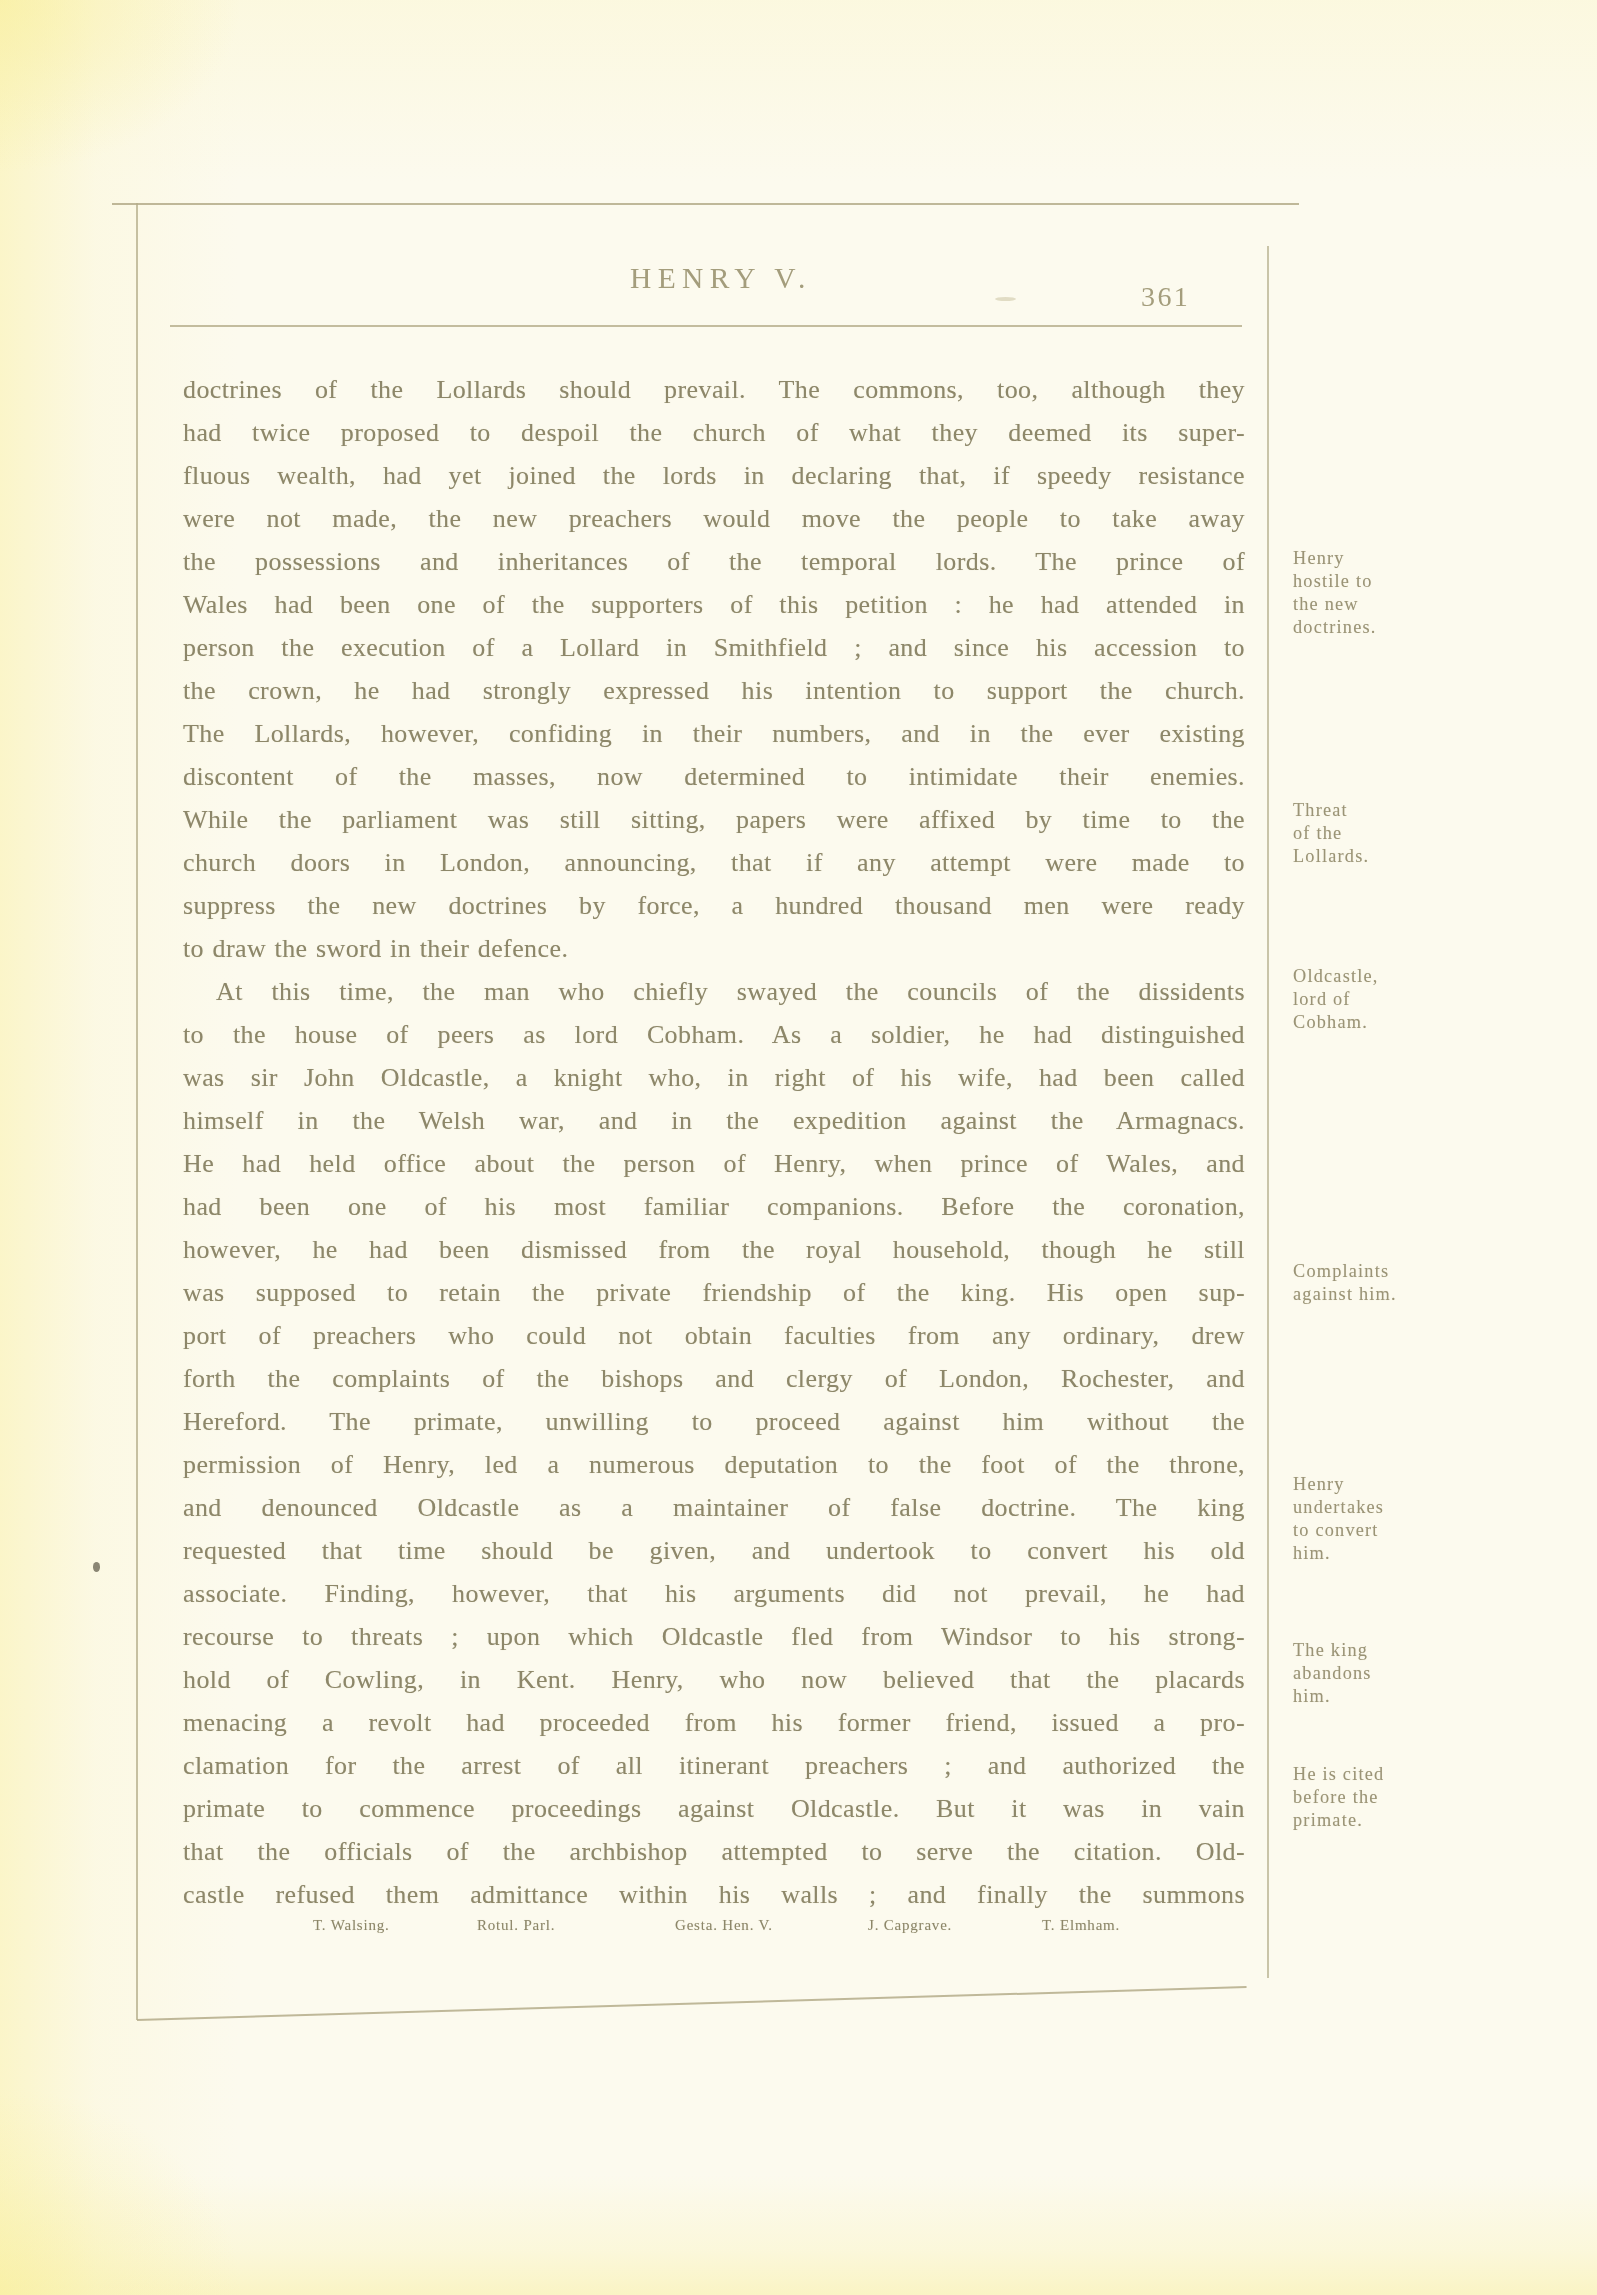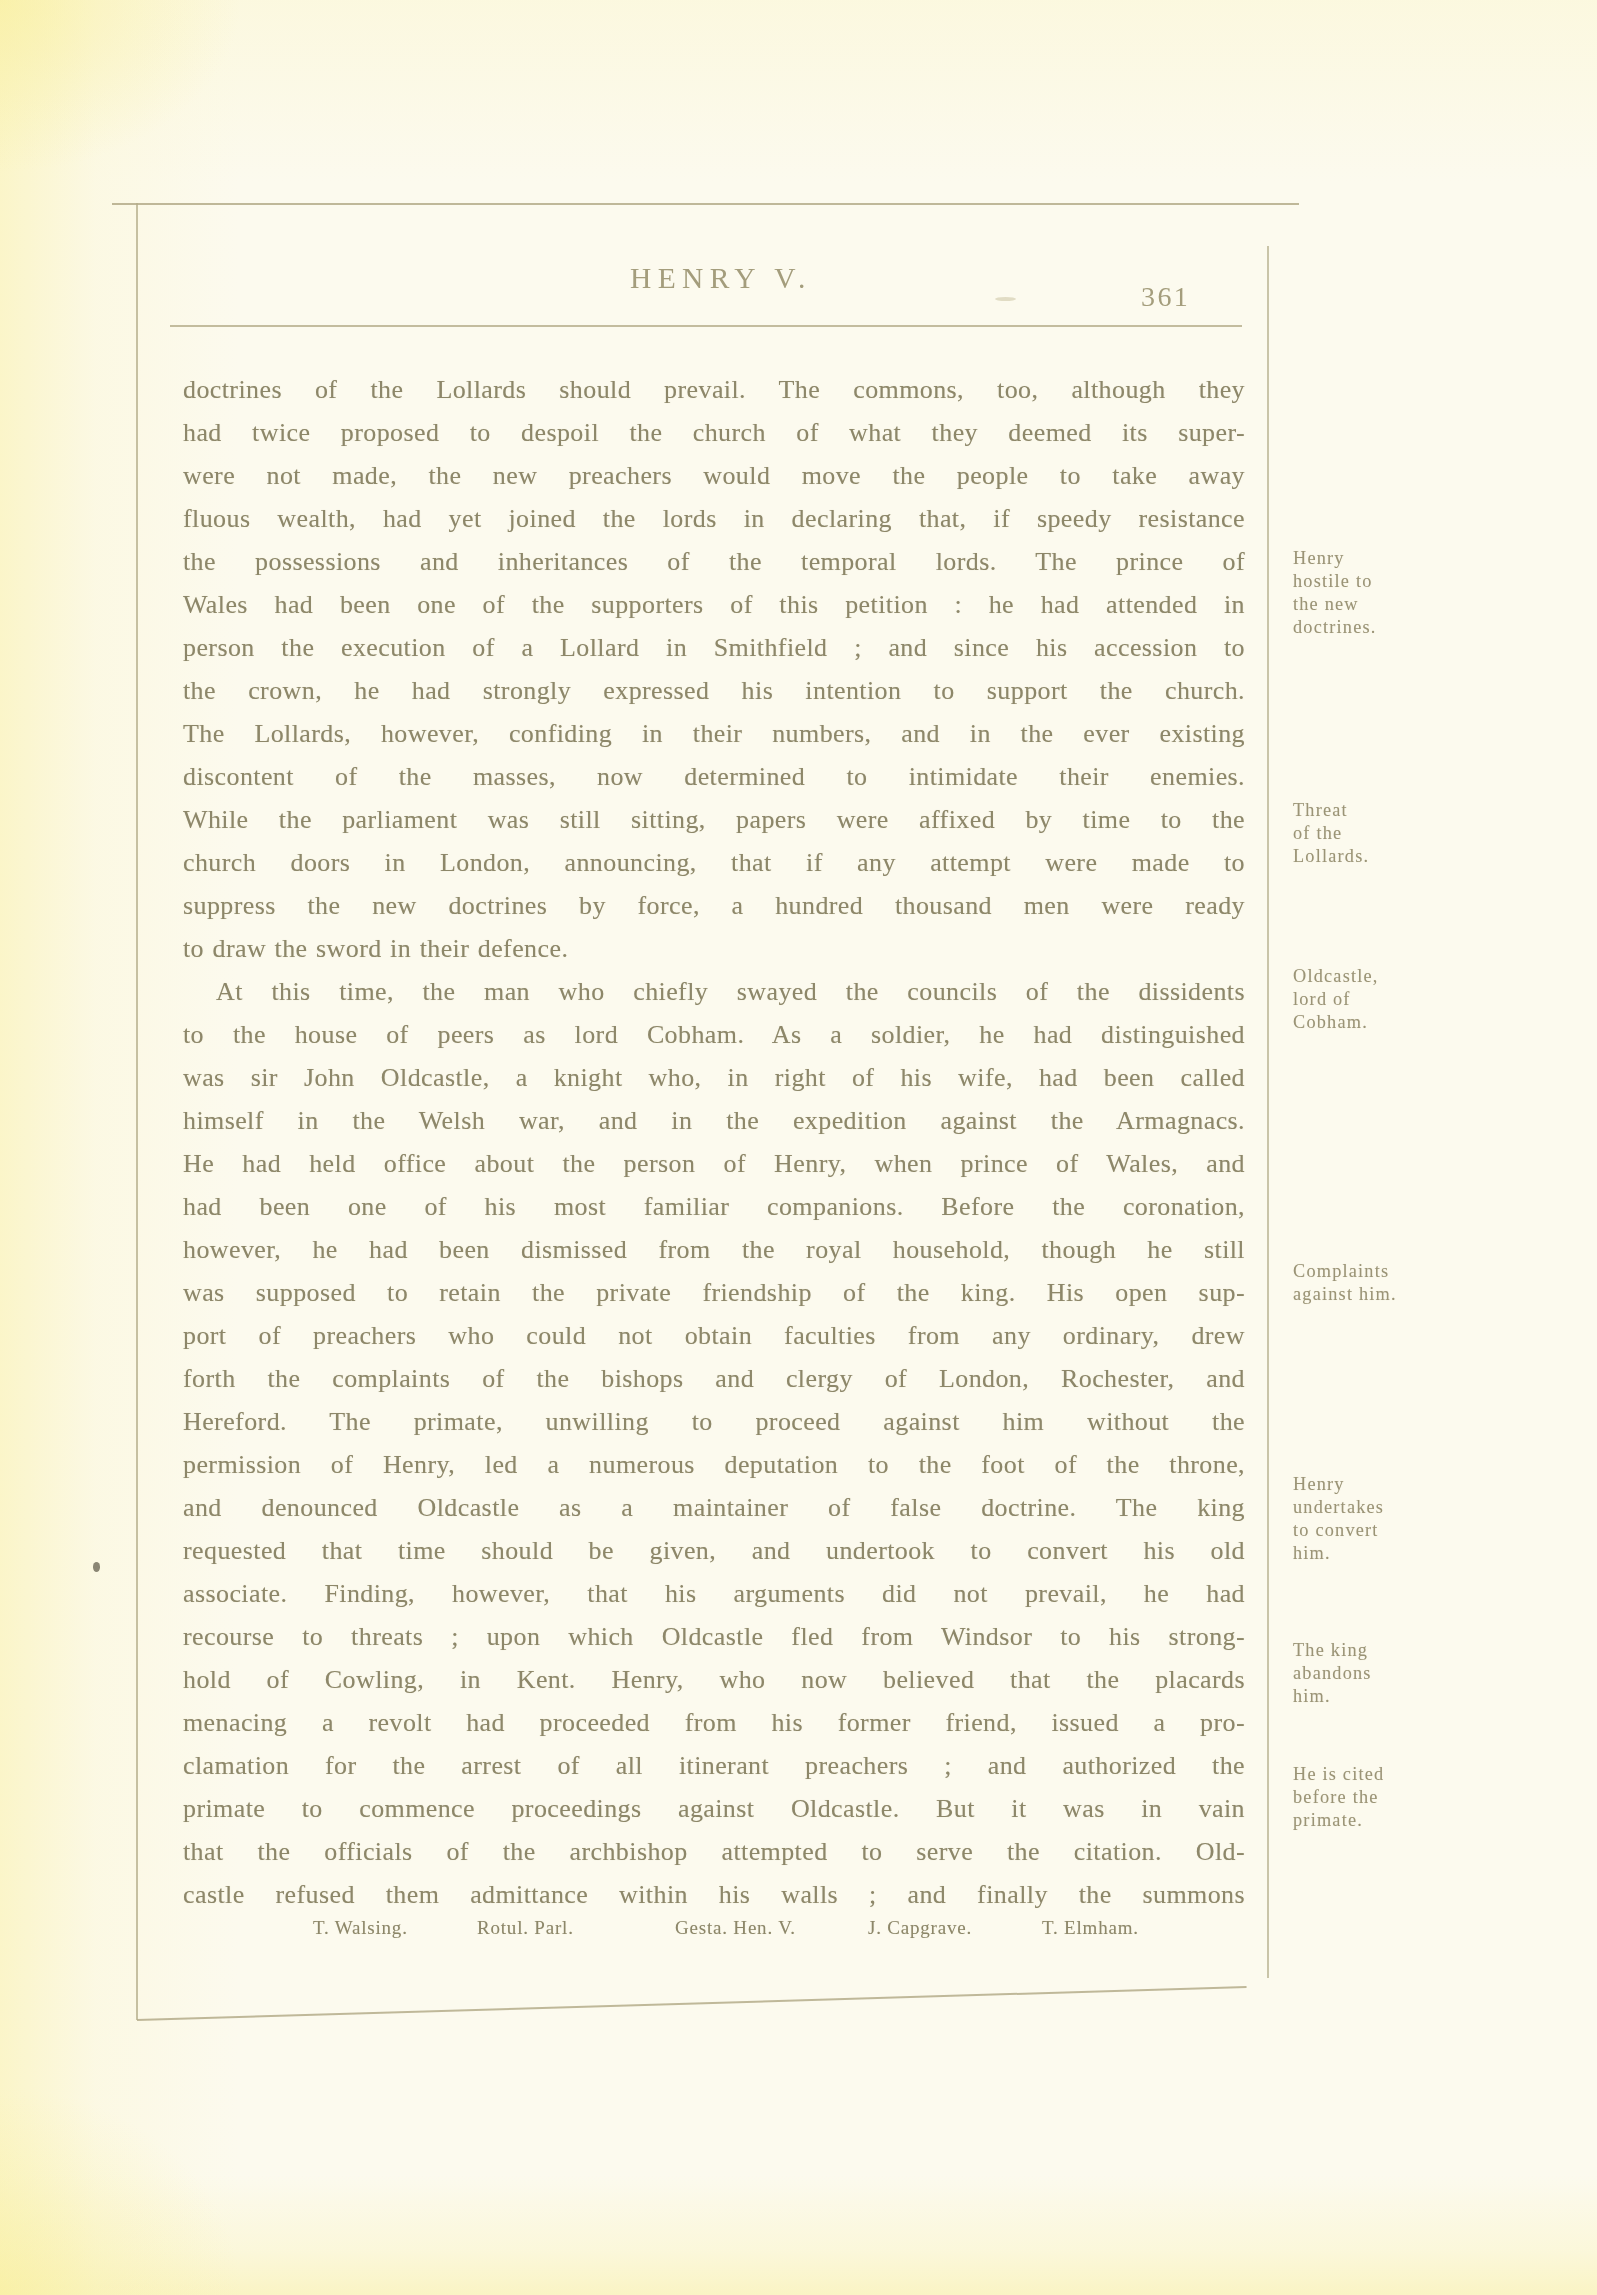--- a/index.html
+++ b/index.html
@@ -50,21 +50,21 @@
   }
   .note-0{top:547px;}
   .note-1{top:799px;}
   .note-2{top:965px;}
   .note-3{top:1260px;}
   .note-4{top:1473px;}
   .note-5{top:1639px;}
   .note-6{top:1763px;}
 
   .footnote{
-    position:absolute;top:1917px;font-size:19px;color:var(--ink,#8f8a6e);
+    position:absolute;top:1917px;font-size:15px;color:var(--ink,#8f8a6e);
     letter-spacing:0.8px;white-space:nowrap;
     text-shadow:0 0 0.8px rgba(143,138,110,.3);
   }
   .fn-0{left:313px;}
   .fn-1{left:477px;}
   .fn-2{left:675px;}
   .fn-3{left:868px;}
   .fn-4{left:1042px;}
 
   .speck{
@@ -86,22 +86,22 @@
   <div class="rule rule-right"></div>
   <div class="rule rule-bottom"></div>
   <div class="rule rule-header"></div>
 
   <div class="header-title">HENRY V.</div>
   <div class="header-num">361</div>
 
   <div id="body-lines">
       <div class="bline">doctrines of the Lollards should prevail.  The commons, too, although they</div>
       <div class="bline">had twice proposed to despoil the church of what they deemed its super-</div>
+      <div class="bline">fluous wealth, had yet joined the lords in declaring that, if speedy resistance</div>
       <div class="bline">were not made, the new preachers would move the people to take away</div>
-      <div class="bline">fluous wealth, had yet joined the lords in declaring that, if speedy resistance</div>
       <div class="bline">the possessions and inheritances of the temporal lords.  The prince of</div>
       <div class="bline">Wales had been one of the supporters of this petition : he had attended in</div>
       <div class="bline">person the execution of a Lollard in Smithfield ; and since his accession to</div>
       <div class="bline">the crown, he had strongly expressed his intention to support the church.</div>
       <div class="bline">The Lollards, however, confiding in their numbers, and in the ever existing</div>
       <div class="bline">discontent of the masses, now determined to intimidate their enemies.</div>
       <div class="bline">While the parliament was still sitting, papers were affixed by time to the</div>
       <div class="bline">church doors in London, announcing, that if any attempt were made to</div>
       <div class="bline">suppress the new doctrines by force, a hundred thousand men were ready</div>
       <div class="bline plain">to draw the sword in their defence.</div>

